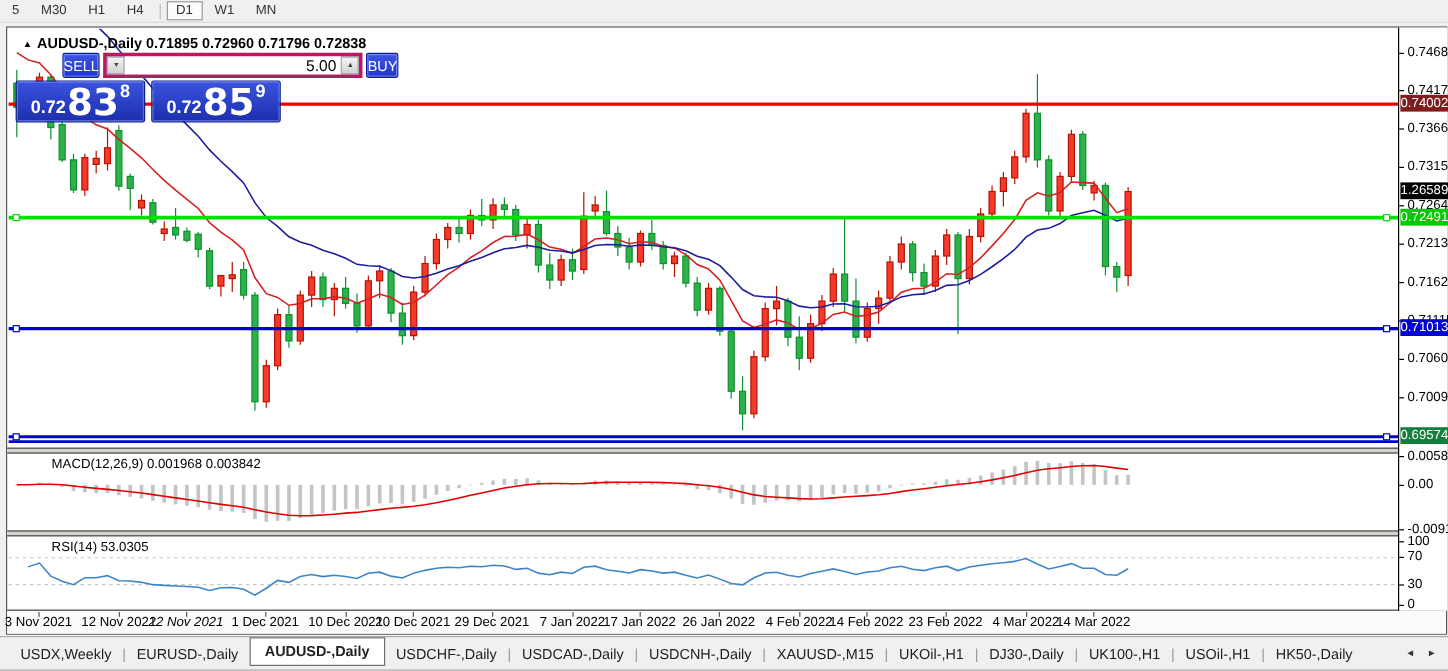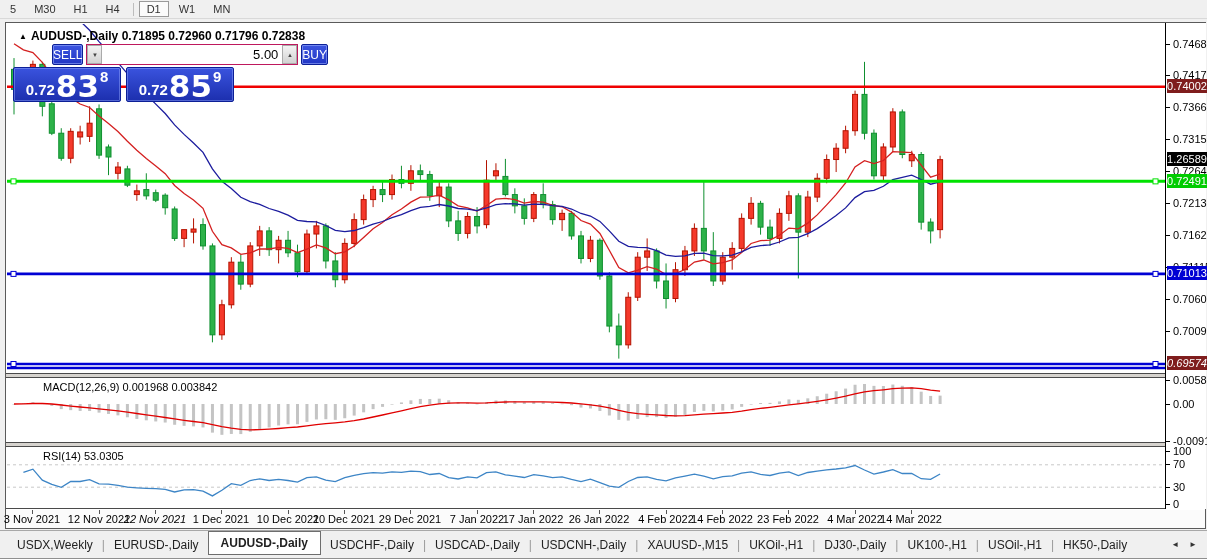--- a/index.html
+++ b/index.html
@@ -17,21 +17,21 @@
           border:1px solid #5a5a5a;}
   svg{position:absolute;display:block;}
   .chart-title{position:absolute;left:13px;top:6px;font-size:12px;font-weight:bold;z-index:6;white-space:nowrap;}
   .chart-title .arr{font-size:8px;margin-right:4px;position:relative;top:-1px;}
   
   .trade-panel{position:absolute;left:7px;top:21px;width:221px;z-index:8;}
   .tp-row1{display:flex;gap:3px;height:21px;padding-left:39px;}
   .tp-btn{width:55px;height:21px;background:linear-gradient(#3c55e0,#2136c4);border:1px solid #0c1f96;
           box-shadow:inset 0 0 0 1px rgba(160,180,255,.55);color:#fff;font-size:12px;display:flex;
           align-items:center;justify-content:center;border-radius:2px;cursor:pointer;}
-  .spin{flex:1;display:flex;height:21px;border:1px solid #be185d;background:#c4b5fd;}
+  .spin{flex:1;display:flex;height:21px;border:3px solid #be185d;background:#c4b5fd;}
   .spin-btn{width:15px;display:flex;align-items:center;justify-content:center;background:linear-gradient(#f4f4f4,#d2d2d2);
             border:1px solid #aaa;font-size:6px;color:#444;cursor:pointer;}
   .spin-input{flex:1;border:none;outline:none;font-family:"Liberation Sans",sans-serif;font-size:13px;
               text-align:right;padding:0 4px 0 0;background:#fff;min-width:0;}
   .tp-row2{display:flex;gap:5px;margin-top:2px;}
   .tile{width:108px;height:35px;background:linear-gradient(#3a53de,#1c2fae);border:1px solid #0c1f96;
         box-shadow:inset 0 0 0 1px rgba(150,170,255,.45);border-radius:2px;color:#fff;display:flex;
         align-items:flex-end;justify-content:center;padding-bottom:2px;cursor:pointer;}
   .p-small{font-size:15px;font-weight:bold;line-height:1;margin-bottom:2px;}
   .p-big{font-family:"DejaVu Sans",sans-serif;font-size:31px;font-weight:bold;line-height:.82;margin:0 1px;}
@@ -353,21 +353,21 @@
         <div class="ptick" style="top: 422px;">100</div>
         <div class="pdash" style="top: 441px;"></div>
         <div class="ptick" style="top: 435px;">70</div>
         <div class="pdash" style="top: 464px;"></div>
         <div class="ptick" style="top: 458px;">30</div>
         <div class="pdash" style="top: 481px;"></div>
         <div class="ptick" style="top: 475px;">0</div>
         <div class="pbadge" style="top: 56px; background: #7f1d1d;">0.74002</div>
         <div class="pbadge" style="top: 151px; background: rgb(0, 204, 0);">0.72491</div>
         <div class="pbadge" style="top: 243px; background: rgb(0, 0, 212);">0.71013</div>
-        <div class="pbadge" style="top: 333px; background: #7f1d1d; font-style: italic;">0.69574</div>
+        <div class="pbadge" style="top: 333px; background: #15803d;">0.69574</div>
         <div class="pbadge" style="top: 129px; background: rgb(0, 0, 0);">1.26589</div>
       </div>
 
     <div class="sep" style="top:350px"></div>
 
     <svg id="svg-macd" style="left:1px;top:356px" width="1158" height="62" viewBox="0 0 1158 62">
         <rect x="5.5" y="25" width="3" height="0.6" fill="#c4c4c4"></rect>
         <rect x="14.95" y="24.378575498575593" width="3" height="0.6214245014244071" fill="#c4c4c4"></rect>
         <rect x="24.4" y="23.211948604313505" width="3" height="1.7880513956864945" fill="#c4c4c4"></rect>
         <rect x="33.849999999999994" y="24.50964036972835" width="3" height="0.6" fill="#c4c4c4"></rect>

